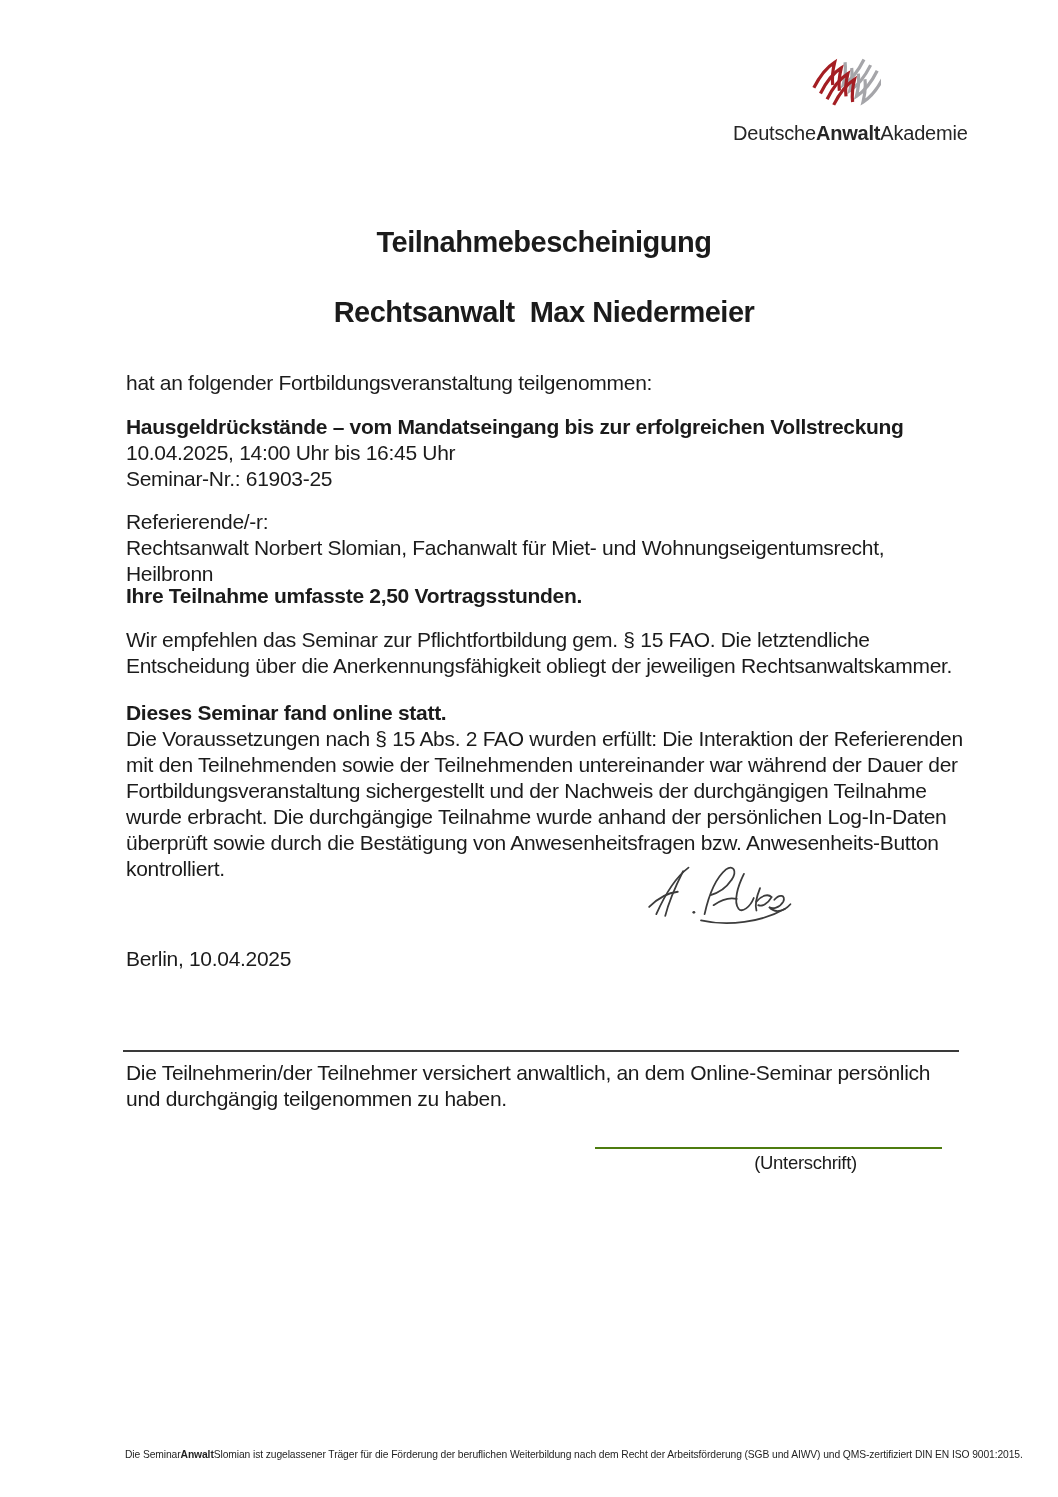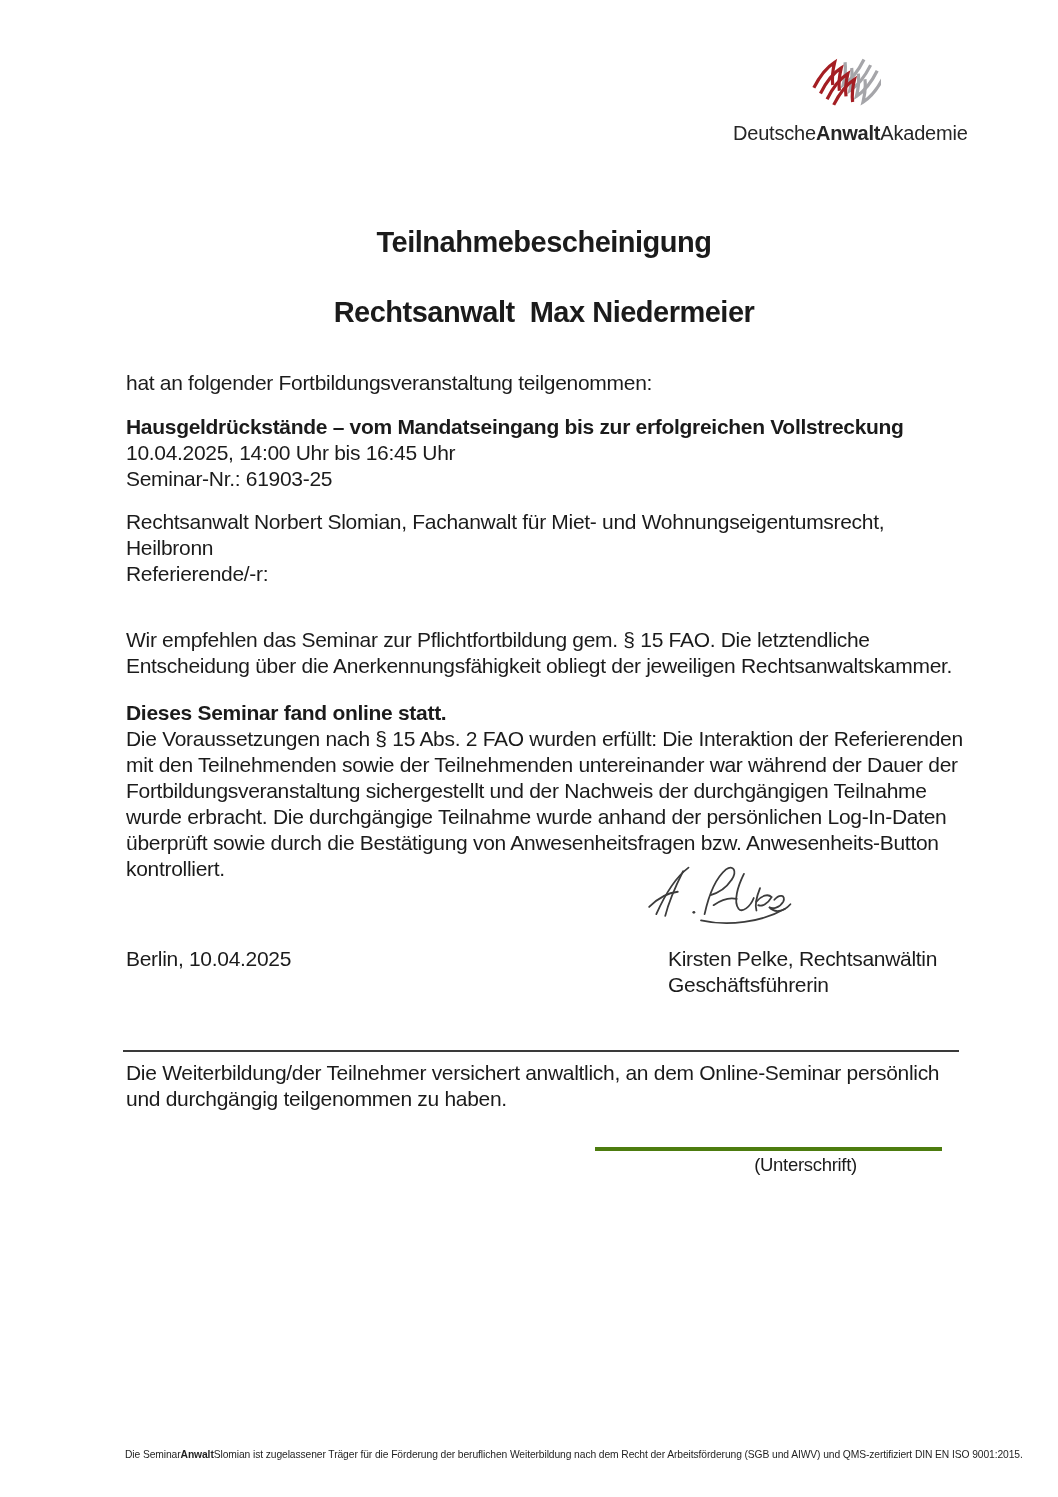--- a/index.html
+++ b/index.html
@@ -33,21 +33,21 @@
   #online-head{top:700px;}
   #online-body{top:726px;}
   
   #signature{position:absolute;top:860px;left:642px;}
   #signoff{top:946px;}
   .signoff-row{position:relative;width:100%;}
   .signoff-right{position:absolute;left:542px;top:0;}
   
   #divider{position:absolute;top:1050px;left:123px;width:836px;border:none;border-top:2.5px solid #3a3a3a;margin:0;}
   #declaration{top:1060px;}
-  #sign-line-box{position:absolute;top:1147px;left:595px;width:347px;border-top:4px solid #4d7c0f;}
+  #sign-line-box{position:absolute;top:1147px;left:595px;width:347px;border-top:2px solid #4d7c0f;}
   #sign-caption{padding-top:3px;padding-left:74px;text-align:center;font-size:18.5px;}
   
   #footer{position:absolute;top:1449px;left:125px;width:868px;font-size:10.3px;letter-spacing:-0.1px;color:#1f1f1f;white-space:nowrap;}
   #footer b{font-weight:700;}
 </style>
 </head>
 <body>
 
 <div class="page">
 
@@ -72,24 +72,25 @@
 
   <div class="body-text" id="intro">hat an folgender Fortbildungsveranstaltung teilgenommen:</div>
 
   <div class="body-text" id="seminar">
     <div class="bold">Hausgeldrückstände – vom Mandatseingang bis zur erfolgreichen Vollstreckung</div>
     <div>10.04.2025, 14:00 Uhr bis 16:45 Uhr</div>
     <div>Seminar-Nr.: 61903-25</div>
   </div>
 
   <div class="body-text" id="speakers">
+    <div>Referierende/-r:</div>
     <div>Rechtsanwalt Norbert Slomian, Fachanwalt für Miet- und Wohnungseigentumsrecht, Heilbronn</div>
-    <div>Referierende/-r:</div>
   </div>
 
+  <div class="body-text bold" id="hours">Ihre Teilnahme umfasste 2,50 Vortragsstunden.</div>
 
   <div class="body-text" id="recommendation">Wir empfehlen das Seminar zur Pflichtfortbildung gem. § 15 FAO. Die letztendliche Entscheidung über die Anerkennungsfähigkeit obliegt der jeweiligen Rechtsanwaltskammer.</div>
 
   <div class="body-text bold" id="online-head">Dieses Seminar fand online statt.</div>
   <div class="body-text" id="online-body">Die Voraussetzungen nach § 15 Abs. 2 FAO wurden erfüllt: Die Interaktion der Referierenden mit den Teilnehmenden sowie der Teilnehmenden untereinander war während der Dauer der Fortbildungsveranstaltung sichergestellt und der Nachweis der durchgängigen Teilnahme wurde erbracht. Die durchgängige Teilnahme wurde anhand der persönlichen Log-In-Daten überprüft sowie durch die Bestätigung von Anwesenheitsfragen bzw. Anwesenheits-Button kontrolliert.</div>
 
   <svg id="signature" width="152" height="76" viewBox="0 0 170 80" aria-hidden="true">
     <g fill="none" stroke="#3c3c3c" stroke-width="2" stroke-linecap="round">
       <path d="M16,58 C24,40 36,18 52,6"></path>
       <path d="M46,10 C38,26 30,44 26,60"></path>
@@ -100,28 +101,24 @@
       <path d="M114,13 C107,27 102,44 108,52 C112,57 121,50 125,40"></path>
       <path d="M132,29 C128,39 126,48 128,54"></path>
       <path d="M128,44 C134,37 141,35 145,39 C141,46 134,50 130,48"></path>
       <path d="M148,42 C154,35 161,37 158,44 C154,51 146,53 142,50 C148,57 158,56 166,47"></path>
       <path d="M66,65 C96,72 134,67 160,52"></path>
     </g>
   </svg>
 
   <div class="body-text signoff-row" id="signoff">
     <div>Berlin, 10.04.2025</div>
-    <div class="signoff-right">
-      <div>Kirsten Pelke, Rechtsanwältin</div>
-      <div>Geschäftsführerin</div>
-    </div>
   </div>
 
   <hr id="divider">
-  <div class="body-text" id="declaration">Die Weiterbildung/der Teilnehmer versichert anwaltlich, an dem Online-Seminar persönlich und durchgängig teilgenommen zu haben.</div>
+  <div class="body-text" id="declaration">Die Teilnehmerin/der Teilnehmer versichert anwaltlich, an dem Online-Seminar persönlich und durchgängig teilgenommen zu haben.</div>
 
   <div id="sign-line-box">
     <div id="sign-caption">(Unterschrift)</div>
   </div>
 
   <div id="footer"><span>Die Seminar</span><b>Anwalt</b><span>Slomian ist zugelassener Träger für die Förderung der beruflichen Weiterbildung nach dem Recht der Arbeitsförderung (SGB und AIWV) und QMS-zertifiziert DIN EN ISO 9001:2015.</span></div>
 
 </div>
 
 </body></html>

